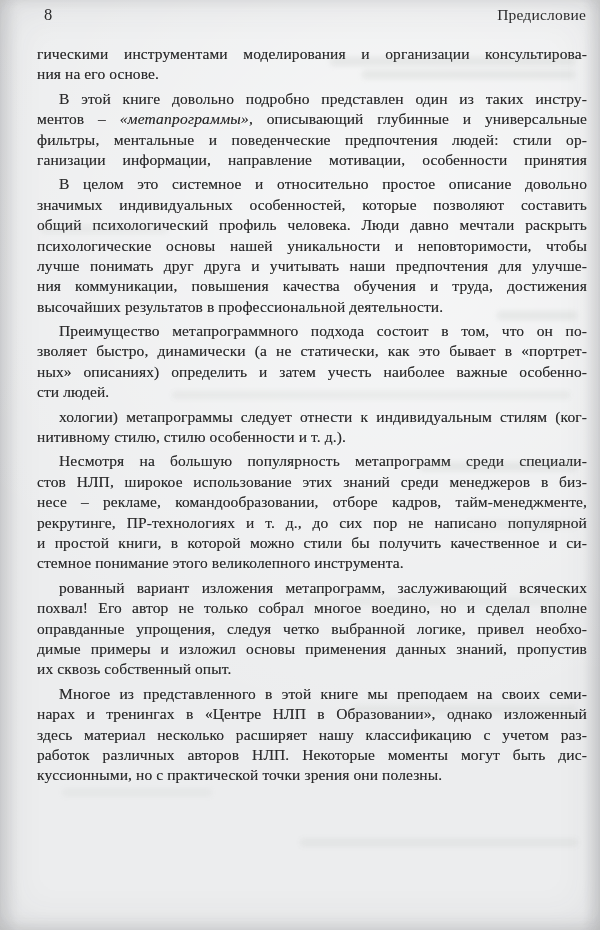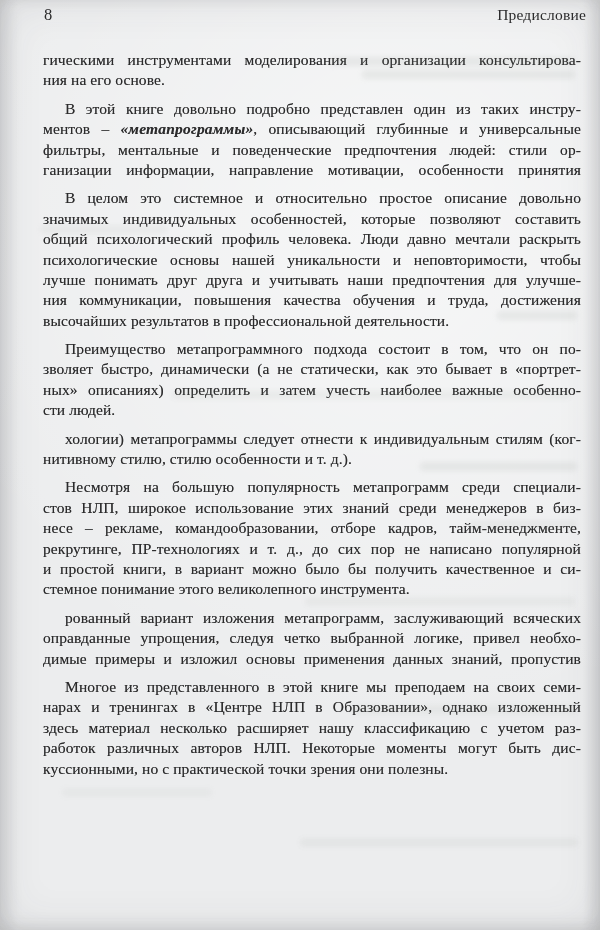--- a/index.html
+++ b/index.html
@@ -42,35 +42,35 @@
   .running  { font-size: 15.5px; letter-spacing: 0.2px; }
 
   .textbody {
     position: absolute;
     top: 42px;
     left: 35px;
     width: 554px;
     font-size: 15.5px;
   }
 
-  .para { margin: 8px; }
+  .para { margin: 2px; }
   .para + .para { margin-top: 4px; }
 
   .line {
     height: 20.4px;
     line-height: 20.4px;
     white-space: nowrap;
     text-align: justify;
     text-align-last: justify;
     letter-spacing: 0.1px;
     text-shadow: 0 0 0.5px rgba(43,43,44,0.55);
   }
   .line.lastline { text-align-last: left; }
   .para.indent .line:first-child { text-indent: 22px; }
-  .line i { letter-spacing: 0.2px; font-weight: bold; }
+  .line i { letter-spacing: 0.2px; }
 
   
   .g {
     position: absolute;
     height: 9px;
     border-radius: 4px;
     background: rgba(148,156,150,0.13);
     filter: blur(2.6px);
     pointer-events: none;
   }
@@ -124,27 +124,29 @@
       </div>
       <div class="para indent">
         <div class="line">хологии) метапрограммы следует отнести к индивидуальным стилям (ког-</div>
         <div class="line lastline">нитивному стилю, стилю особенности и т. д.).</div>
       </div>
       <div class="para indent">
         <div class="line">Несмотря на большую популярность метапрограмм среди специали-</div>
         <div class="line">стов НЛП, широкое использование этих знаний среди менеджеров в биз-</div>
         <div class="line">несе – рекламе, командообразовании, отборе кадров, тайм-менеджменте,</div>
         <div class="line">рекрутинге, ПР-технологиях и т. д., до сих пор не написано популярной</div>
-        <div class="line">и простой книги, в вариант можно было бы получить качественное и си-</div>
+        <div class="line">и простой книги, в которой можно стили бы получить качественное и си-</div>
         <div class="line lastline">стемное понимание этого великолепного инструмента.</div>
       </div>
       <div class="para indent">
         <div class="line">рованный вариант изложения метапрограмм, заслуживающий всяческих</div>
+        <div class="line">похвал! Его автор не только собрал многое воедино, но и сделал вполне</div>
         <div class="line">оправданные упрощения, следуя четко выбранной логике, привел необхо-</div>
         <div class="line">димые примеры и изложил основы применения данных знаний, пропустив</div>
+        <div class="line lastline">их сквозь собственный опыт.</div>
       </div>
       <div class="para indent">
         <div class="line">Многое из представленного в этой книге мы преподаем на своих семи-</div>
         <div class="line">нарах и тренингах в «Центре НЛП в Образовании», однако изложенный</div>
         <div class="line">здесь материал несколько расширяет нашу классификацию с учетом раз-</div>
         <div class="line">работок различных авторов НЛП. Некоторые моменты могут быть дис-</div>
         <div class="line lastline">куссионными, но с практической точки зрения они полезны.</div>
       </div>
     </div>
 

